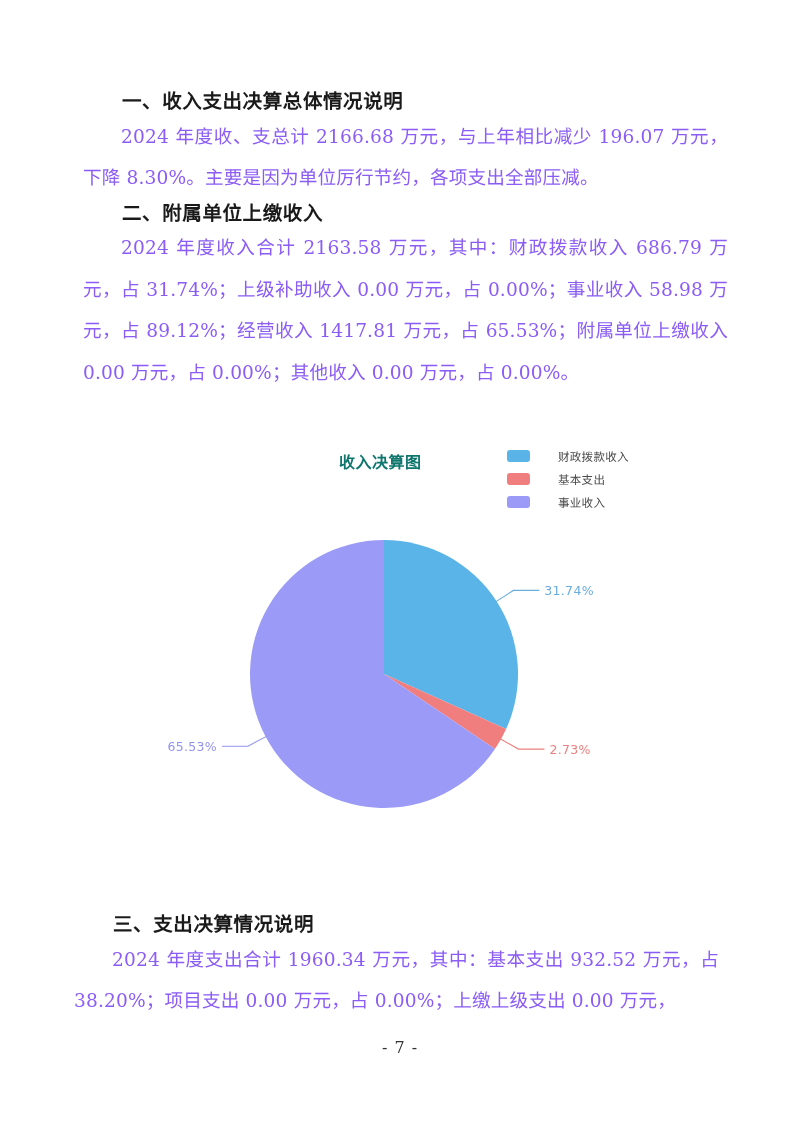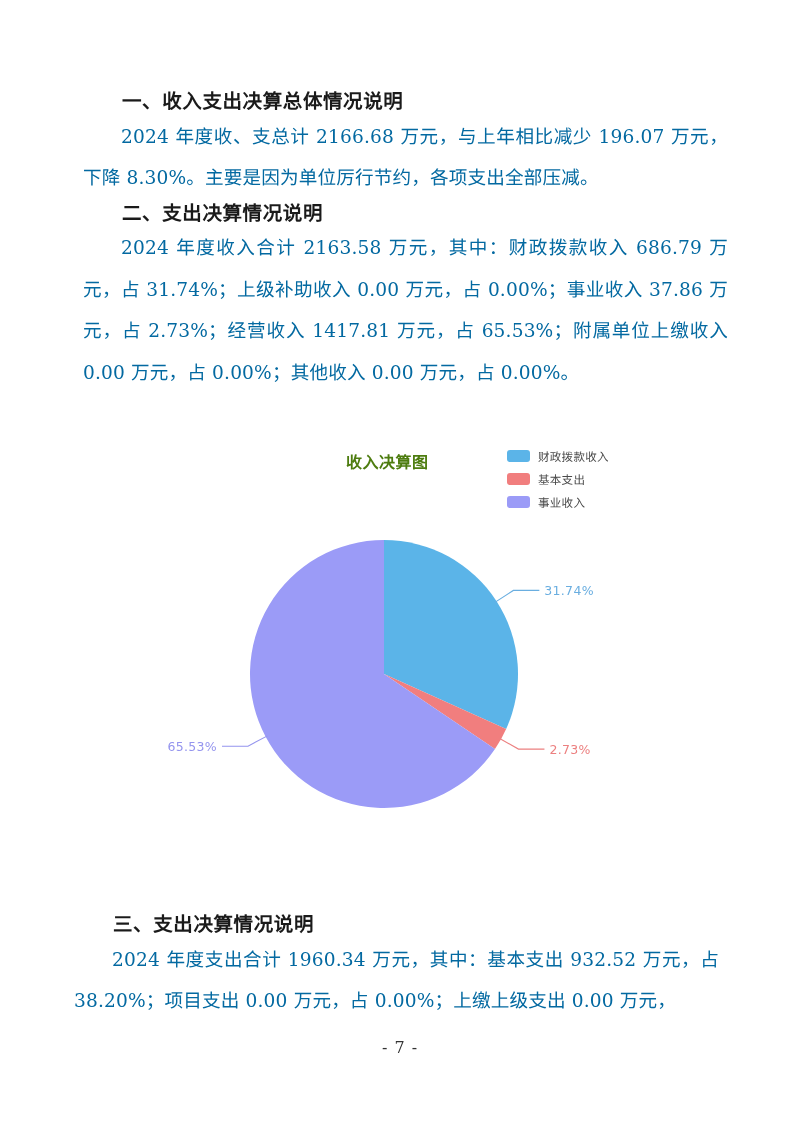--- a/index.html
+++ b/index.html
@@ -48,43 +48,43 @@
   p.body-text {
     font-family: "DejaVu Serif", "Liberation Serif", serif;
     font-size: 18.6px;
     line-height: 41.5px;
     margin: 0;
     padding: 0;
     text-indent: 38px;
     text-align: justify;
     text-justify: inter-ideograph;
     letter-spacing: 0.15px;
-    color: #0369a1;
+    color: #8b5cf6;
     word-break: break-all;
   }
   .gap-before-h2    { height: 5px; }
 
   
   .chart-block {
     position: absolute;
     left: 0;
     top: 437px;
     width: 800px;
     height: 460px;
   }
 
   .chart-title {
     position: absolute;
-    left: 346px;
+    left: 339px;
     top: 12px;
     font-family: "DejaVu Sans", "Liberation Sans", sans-serif;
     font-weight: 700;
     font-size: 16px;
     letter-spacing: 0.5px;
-    color: #4d7c0f;
+    color: #0f766e;
     white-space: nowrap;
   }
 
   .legend {
     position: absolute;
     left: 507px;
     top: 12px;
     display: flex;
     flex-direction: column;
     gap: 9px;
@@ -100,20 +100,21 @@
     height: 12px;
     border-radius: 3px;
     flex: 0 0 auto;
   }
   .legend-label {
     font-family: "DejaVu Sans", "Liberation Sans", sans-serif;
     font-size: 11.5px;
     color: #4a4a4a;
     white-space: nowrap;
     letter-spacing: 0.3px;
+    margin-left: 20px;
   }
 
   .pie-svg {
     position: absolute;
     left: 0;
     top: 0;
     width: 800px;
     height: 460px;
     display: block;
   }
@@ -149,23 +150,23 @@
 <div class="page">
 
   <div class="content">
 
     <h2 class="section-heading">一、收入支出决算总体情况说明</h2>
 
     <p class="body-text">2024 年度收、支总计 2166.68 万元，与上年相比减少 196.07 万元，下降 8.30%。主要是因为单位厉行节约，各项支出全部压减。</p>
 
     <div class="gap-before-h2"></div>
 
-    <h2 class="section-heading">二、支出决算情况说明</h2>
-
-    <p class="body-text">2024 年度收入合计 2163.58 万元，其中：财政拨款收入 686.79 万元，占 31.74%；上级补助收入 0.00 万元，占 0.00%；事业收入 37.86 万元，占 2.73%；经营收入 1417.81 万元，占 65.53%；附属单位上缴收入 0.00 万元，占 0.00%；其他收入 0.00 万元，占 0.00%。</p>
+    <h2 class="section-heading">二、附属单位上缴收入</h2>
+
+    <p class="body-text">2024 年度收入合计 2163.58 万元，其中：财政拨款收入 686.79 万元，占 31.74%；上级补助收入 0.00 万元，占 0.00%；事业收入 58.98 万元，占 89.12%；经营收入 1417.81 万元，占 65.53%；附属单位上缴收入 0.00 万元，占 0.00%；其他收入 0.00 万元，占 0.00%。</p>
 
   </div>
 
   <div class="chart-block">
 
     <div class="chart-title">收入决算图</div>
 
     <div class="legend">
       <div class="legend-row">
         <span class="legend-swatch" style="background: rgb(91, 180, 232);"></span>

